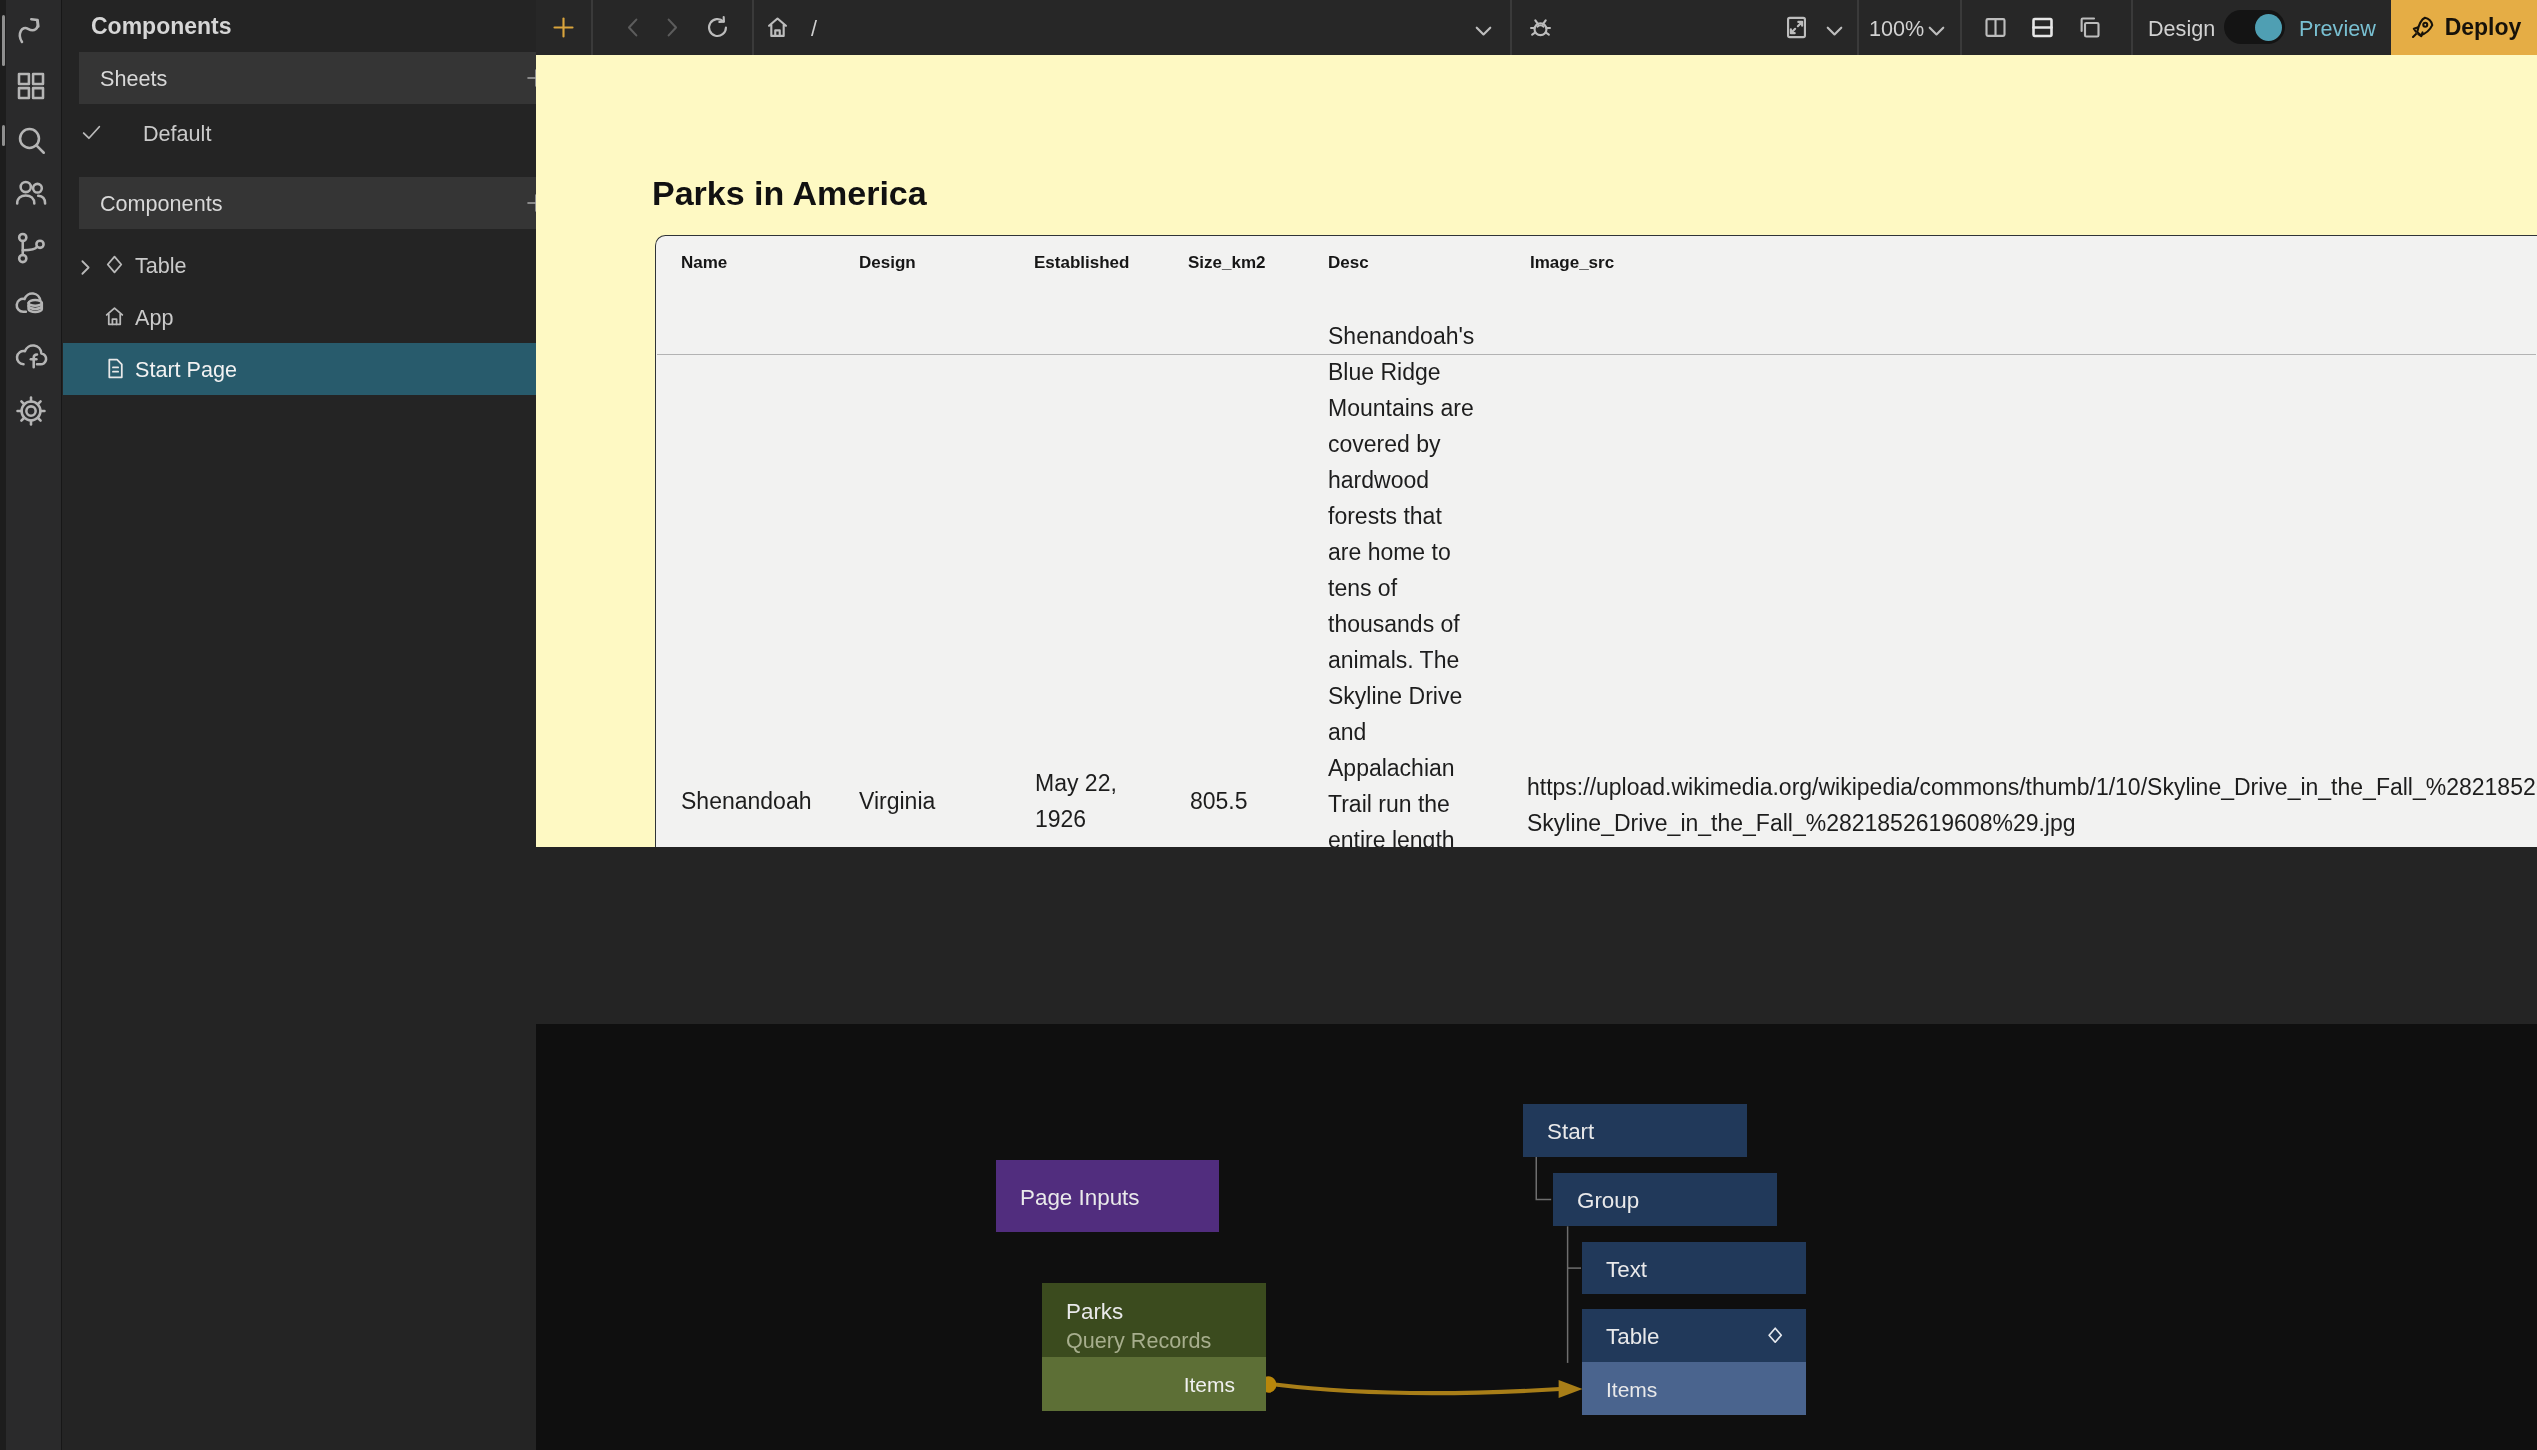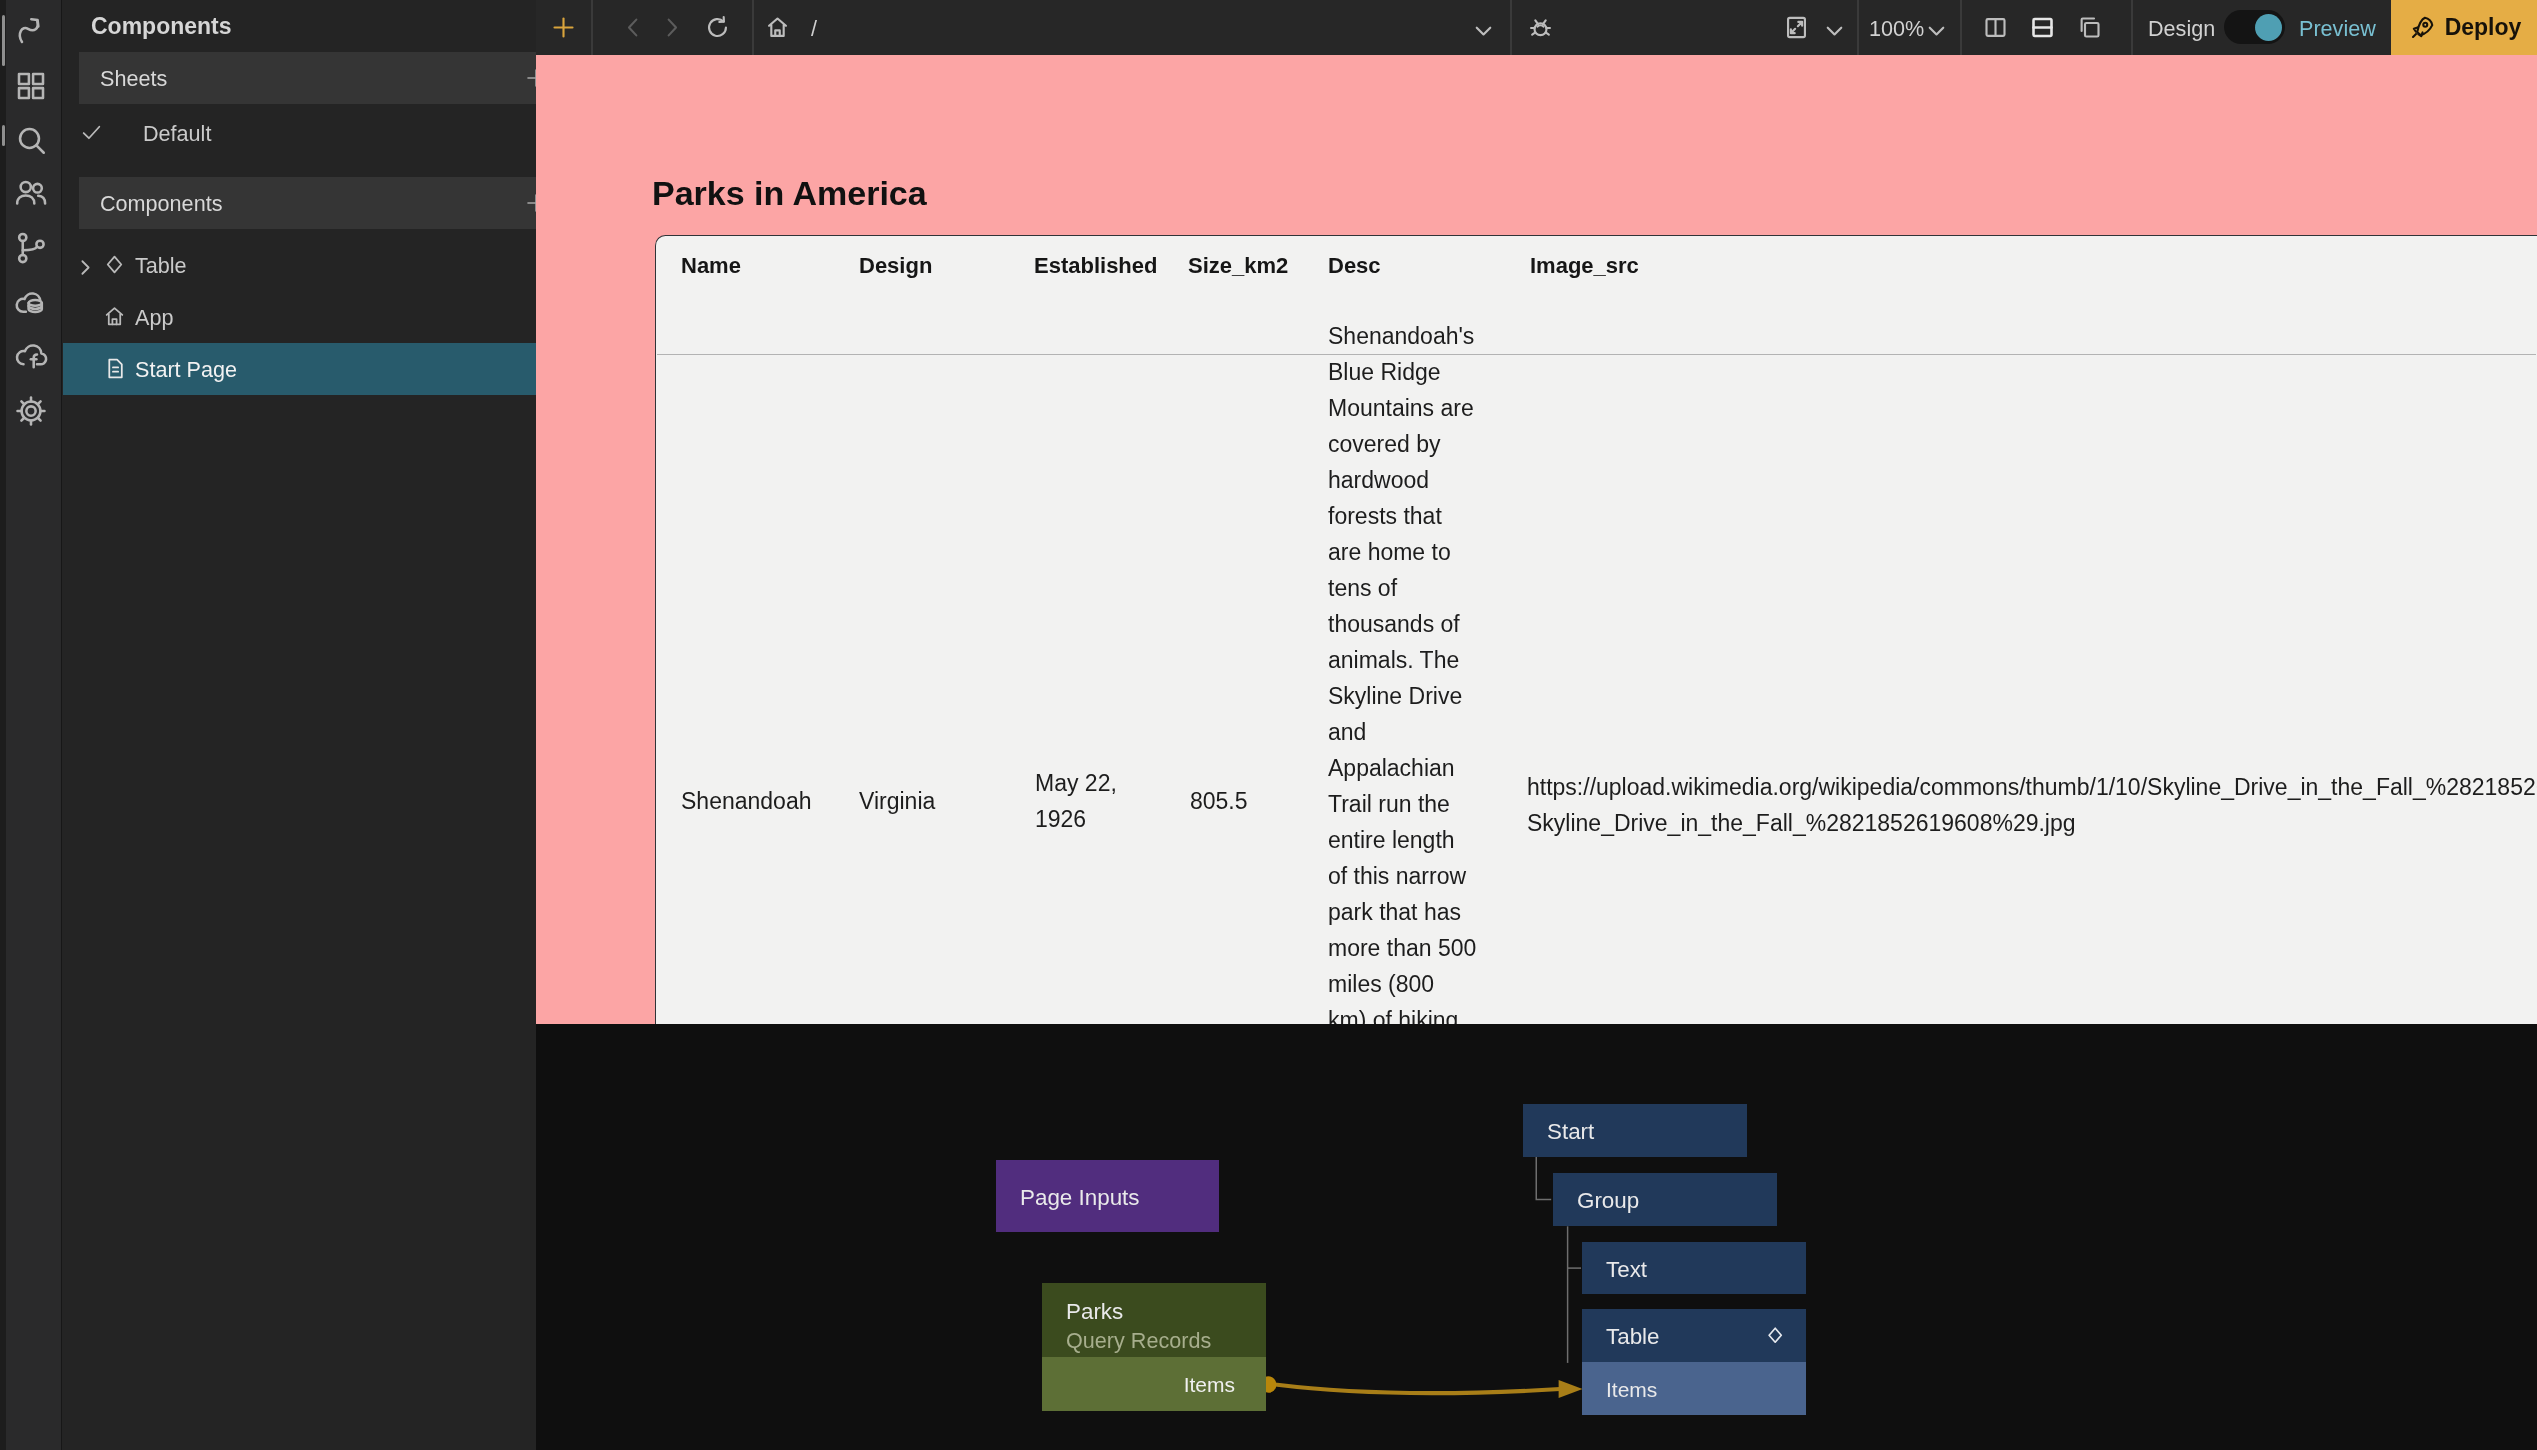--- a/index.html
+++ b/index.html
@@ -36,26 +36,26 @@
   .tb-btn svg{width:27px;height:27px;stroke:currentColor;fill:none;stroke-width:1.9;stroke-linecap:round;stroke-linejoin:round;}
   .tb-btn.dim{color:#5c5c5c;}
   .tb-txt{position:absolute;top:15.7px;font-size:21.6px;color:#d2d2d2;}
   .toggle{position:absolute;top:10.4px;width:61px;height:34px;border-radius:17px;background:#141414;cursor:pointer;}
   .toggle .knob{position:absolute;left:31px;top:3.7px;width:27px;height:27px;border-radius:50%;background:#4f9fb3;}
   .deploy{position:absolute;left:1855px;top:0;width:147px;height:55px;background:#e5ad45;color:#17120a;
           display:flex;align-items:center;justify-content:center;gap:9px;font-size:23px;font-weight:700;cursor:pointer;}
   .deploy svg{width:28px;height:28px;stroke:#17120a;fill:none;stroke-width:1.8;stroke-linecap:round;stroke-linejoin:round;}
 
   
-  .canvas{position:absolute;left:536px;top:55px;width:2002px;height:969px;background:#fca5a5;overflow:hidden;color:#1b1b1b;}
+  .canvas{position:absolute;left:536px;top:55px;width:2002px;height:792px;background:#fef9c3;overflow:hidden;color:#1b1b1b;}
   .page-title{position:absolute;left:116px;top:119px;font-size:34px;font-weight:700;color:#111;}
   .tbl-card{position:absolute;left:119px;top:180px;width:1955px;height:970px;
             border:1.9px solid #303438;border-right:none;border-bottom:none;border-radius:10.4px 0 0 0;background:#f2f2f1;}
   .tbl-headsep{position:absolute;left:121px;top:299px;width:1879px;height:1.1px;background:#b3b3b3;}
-  .th{position:absolute;top:198px;font-size:22px;font-weight:700;color:#161616;}
+  .th{position:absolute;top:198px;font-size:17px;font-weight:700;color:#161616;}
   .td{position:absolute;font-size:23px;color:#1d1d1d;line-height:36px;white-space:pre;}
 
   
   .nodes{position:absolute;left:536px;top:1024px;width:2002px;height:427px;background:#0f0f0f;overflow:hidden;}
   .node{position:absolute;font-size:22.4px;color:#e9e9ea;}
   .node .nlbl{position:absolute;left:24px;}
   .n-purple{background:#512d7e;}
   .n-blue{background:#21395a;}
   .n-blue-out{background:#4a648e;}
   .n-green-h{background:#3b4b1e;}

